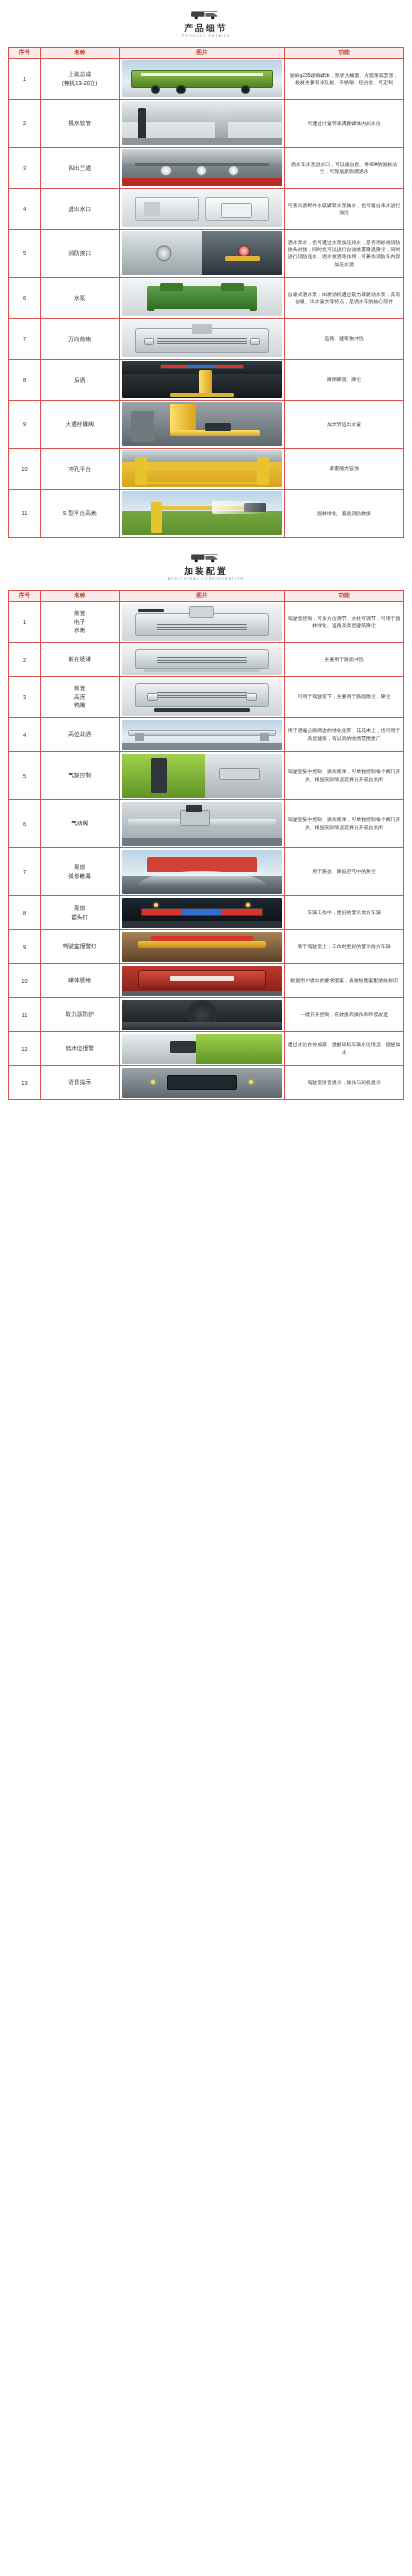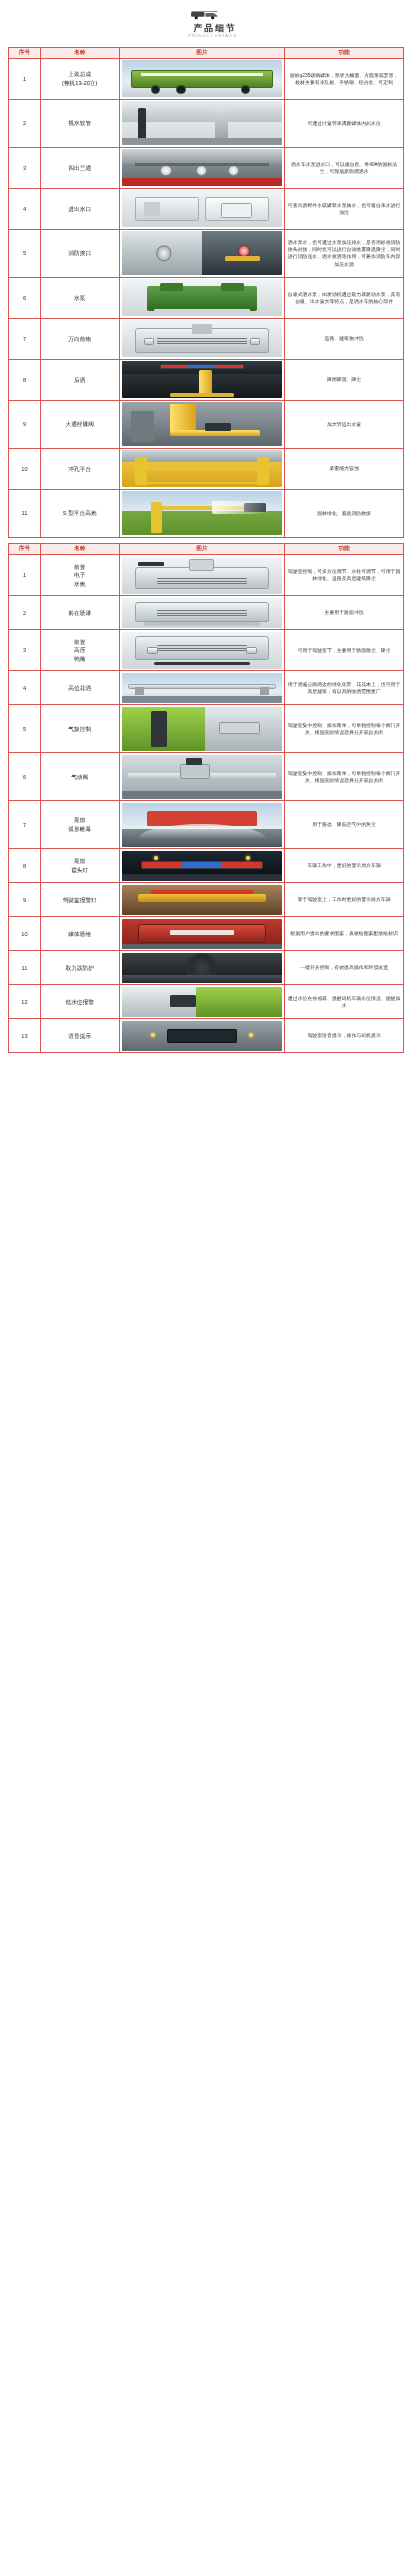--- a/index.html
+++ b/index.html
@@ -23,21 +23,20 @@
     box-sizing: border-box;
   }
   .section-banner {
     text-align: center;
     padding: 7.2px 0 5.2px 0;
   }
   .banner-inner {
     display: inline-block;
     position: relative;
     padding: 2.1px 0 3.1px 0;
-    text-align: right;
   }
   .banner-art {
     display: block;
     margin: 0 auto 1px auto;
     width: 62px;
     height: 13.4px;
     position: relative;
   }
   .banner-truck {
     position: absolute;
@@ -435,20 +434,35 @@
               <div class="ov water-jet" style="left:56%;top:22%;width:38%;height:30%"></div>
             </div>
           </td>
           <td class="func">园林绿化、紧急消防救援</td>
         </tr>
       </tbody>
     </table>
   </div>
 
   <div class="section">
+    <div class="section-banner">
+      <div class="banner-inner">
+        <div class="banner-art">
+          <svg class="banner-truck" viewBox="0 0 62 22" xmlns="http://www.w3.org/2000/svg">
+            <rect x="2" y="6" width="26" height="9" rx="2" fill="#3c4246"></rect>
+            <path d="M30 8 h16 l7 5 v2 h-23z" fill="#5a6368"></path>
+            <circle cx="12" cy="17" r="3.2" fill="#1b1f22"></circle>
+            <circle cx="44" cy="17" r="3.2" fill="#1b1f22"></circle>
+            <rect x="2" y="4" width="52" height="2" rx="1" fill="#8d9599"></rect>
+          </svg>
+        </div>
+        <div class="banner-title">加装配置</div>
+        <div class="banner-sub">ADDITIONAL CONFIGURATION</div>
+      </div>
+    </div>
 
     <table class="spec">
       <colgroup>
           <col class="c-idx">
           <col class="c-name">
           <col class="c-img">
           <col class="c-func">
         </colgroup>
       <thead>
         <tr>

